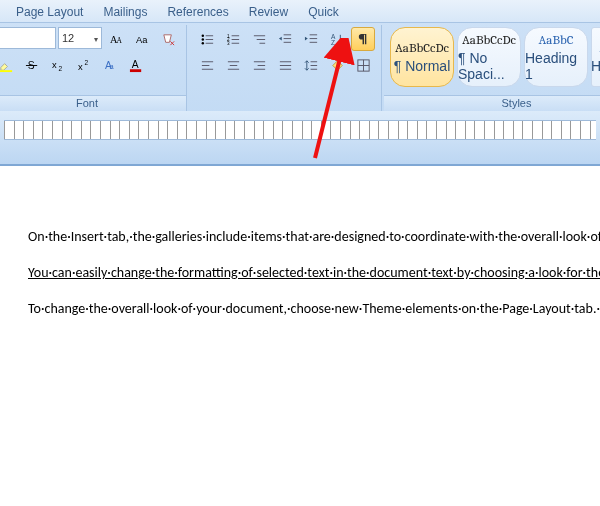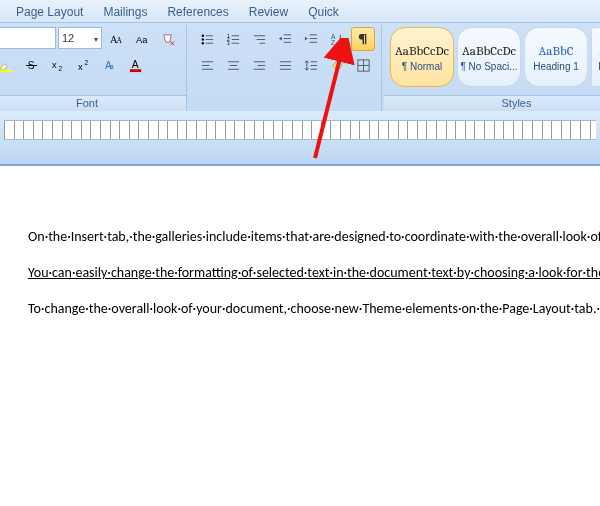--- a/index.html
+++ b/index.html
@@ -16,21 +16,21 @@
 .btn.active{background:linear-gradient(#ffe9a8,#ffcf5c);border-color:#d8a93e}
 .row{display:flex;gap:2px}
 .col{display:flex;flex-direction:column;gap:2px}
 .fontname{width:60px;height:20px;border:1px solid #9db9d9;background:#fff;display:flex;align-items:center}
 .fontsize{width:36px;height:20px;border:1px solid #9db9d9;background:#fff;display:flex;align-items:center;padding:0 3px;font-size:11px;justify-content:space-between}
 .chev::after{content:"▾";font-size:8px;color:#555}
 .style-item{width:62px;height:58px;border:1px solid #c9d8ec;background:linear-gradient(#f6faff,#e6f0fb);border-radius:15px;display:flex;flex-direction:column;align-items:center;justify-content:center;font-size:11px;color:#2a4f7c}
 .style-item.sel{border:1px solid #e7b84c;background:linear-gradient(#fff3d1,#ffe4a0)}
 .style-prev{font-family:"Cambria",serif;font-size:13px;color:#222;margin-bottom:3px}
 .style-prev.blue{color:#2a63b0;font-weight:normal}
-.style-cap{font-size:10px}
+.style-cap{font-size:14px}
 .ruler{height:18px;background:#fff;border-top:1px solid #9db9d9;border-bottom:1px solid #9db9d9;margin-top:3px;position:relative;background-image:repeating-linear-gradient(90deg,#999 0,#999 1px,transparent 1px,transparent 9.6px)}
 .ruler-wrap{background:linear-gradient(#dcebfa,#bcd6f2);padding:6px 4px 24px 4px;border-bottom:1px solid #7fa7d4}
 .page{padding:60px 28px 0 28px}
 .doc{font-family:"Calibri",sans-serif;font-size:14px;line-height:22px;color:#000}
 .doc p{margin:0 0 14px 0}
 .underline{text-decoration:underline}
 .arrow{position:absolute;left:305px;top:38px;width:60px;height:130px;pointer-events:none}
 svg{display:block}
 .ico{width:15px;height:15px}
 </style>

